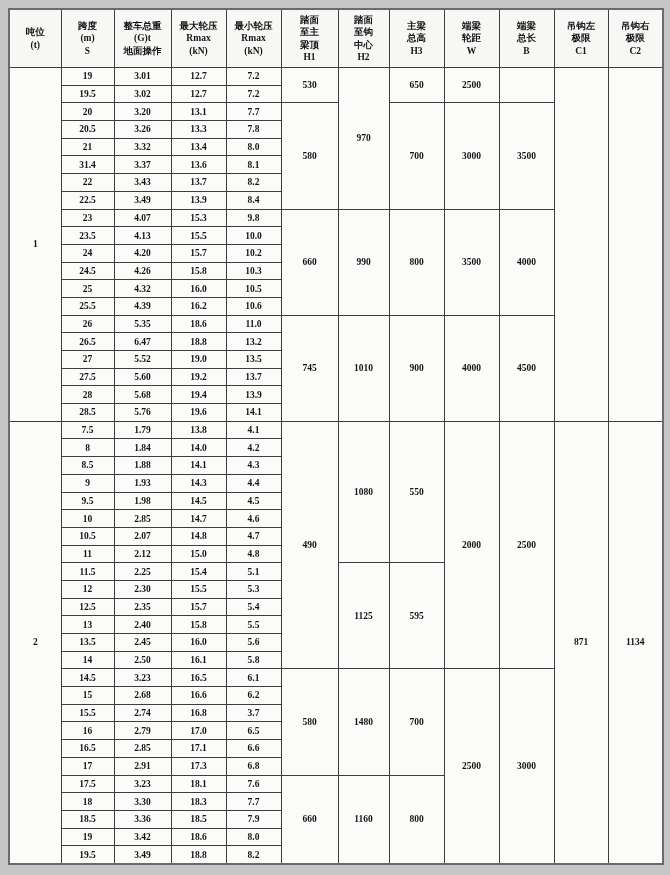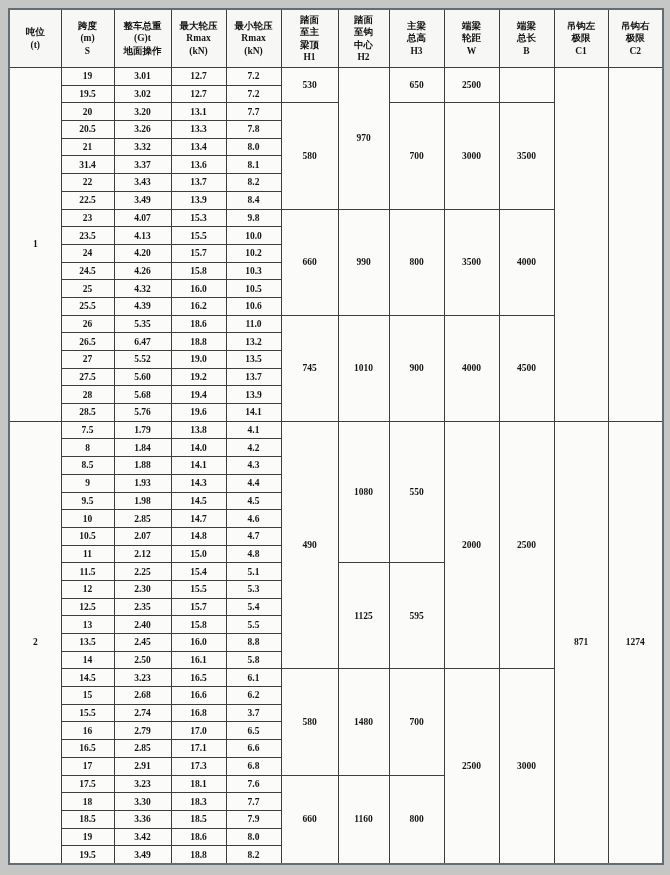--- a/index.html
+++ b/index.html
@@ -263,21 +263,21 @@
           <td>7.5</td>
           <td>1.79</td>
           <td>13.8</td>
           <td>4.1</td>
           <td rowspan="14">490</td>
           <td rowspan="8">1080</td>
           <td rowspan="8">550</td>
           <td rowspan="14">2000</td>
           <td rowspan="14">2500</td>
           <td rowspan="25" class="top c-cell">871</td>
-          <td rowspan="25" class="top c-cell">1274</td>
+          <td rowspan="25" class="top c-cell">1134</td>
         </tr>
         <tr>
           <td>8</td>
           <td>1.84</td>
           <td>14.0</td>
           <td>4.2</td>
         </tr>
         <tr>
           <td>8.5</td>
           <td>1.88</td>
@@ -337,21 +337,21 @@
         <tr>
           <td>13</td>
           <td>2.40</td>
           <td>15.8</td>
           <td>5.5</td>
         </tr>
         <tr>
           <td>13.5</td>
           <td>2.45</td>
           <td>16.0</td>
-          <td>8.8</td>
+          <td>5.6</td>
         </tr>
         <tr>
           <td>14</td>
           <td>2.50</td>
           <td>16.1</td>
           <td>5.8</td>
         </tr>
         <tr>
           <td>14.5</td>
           <td>3.23</td>

